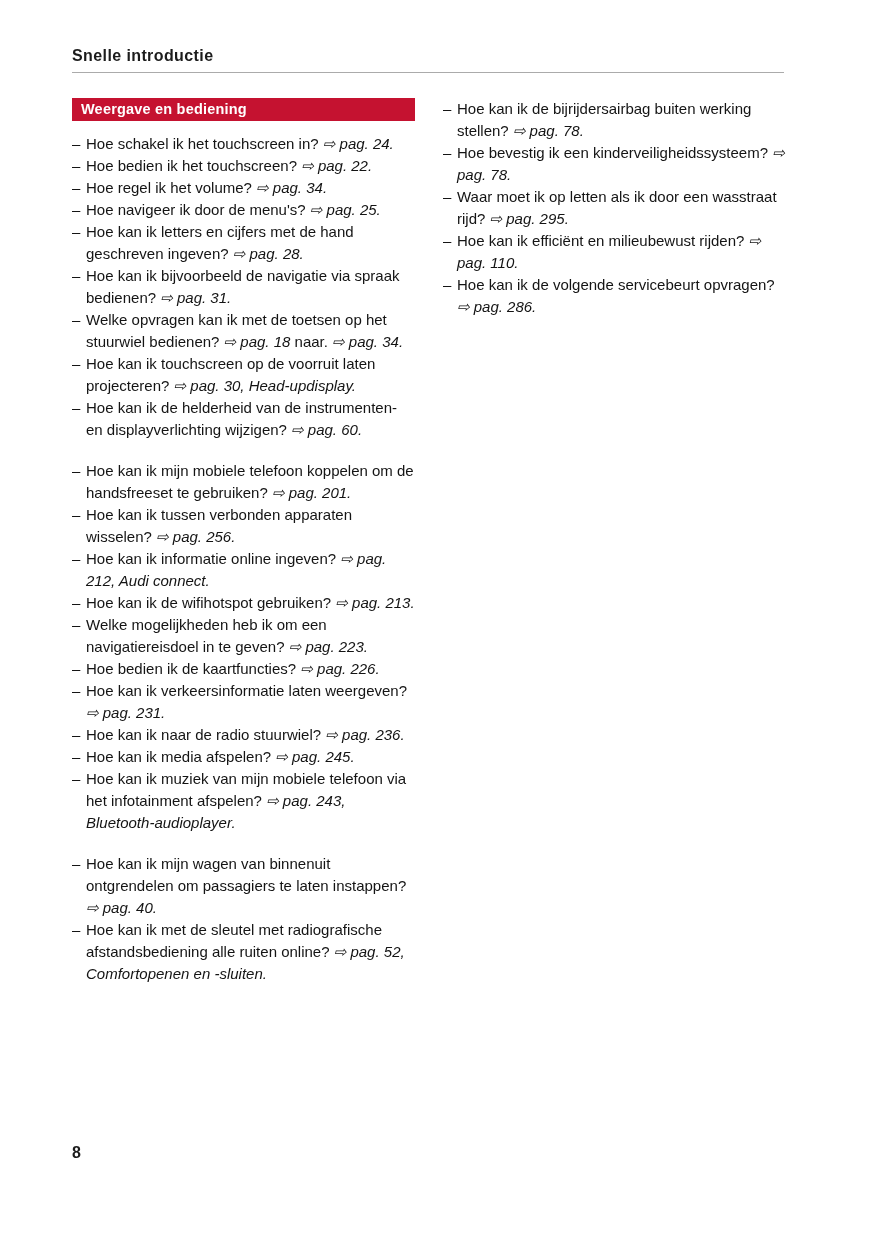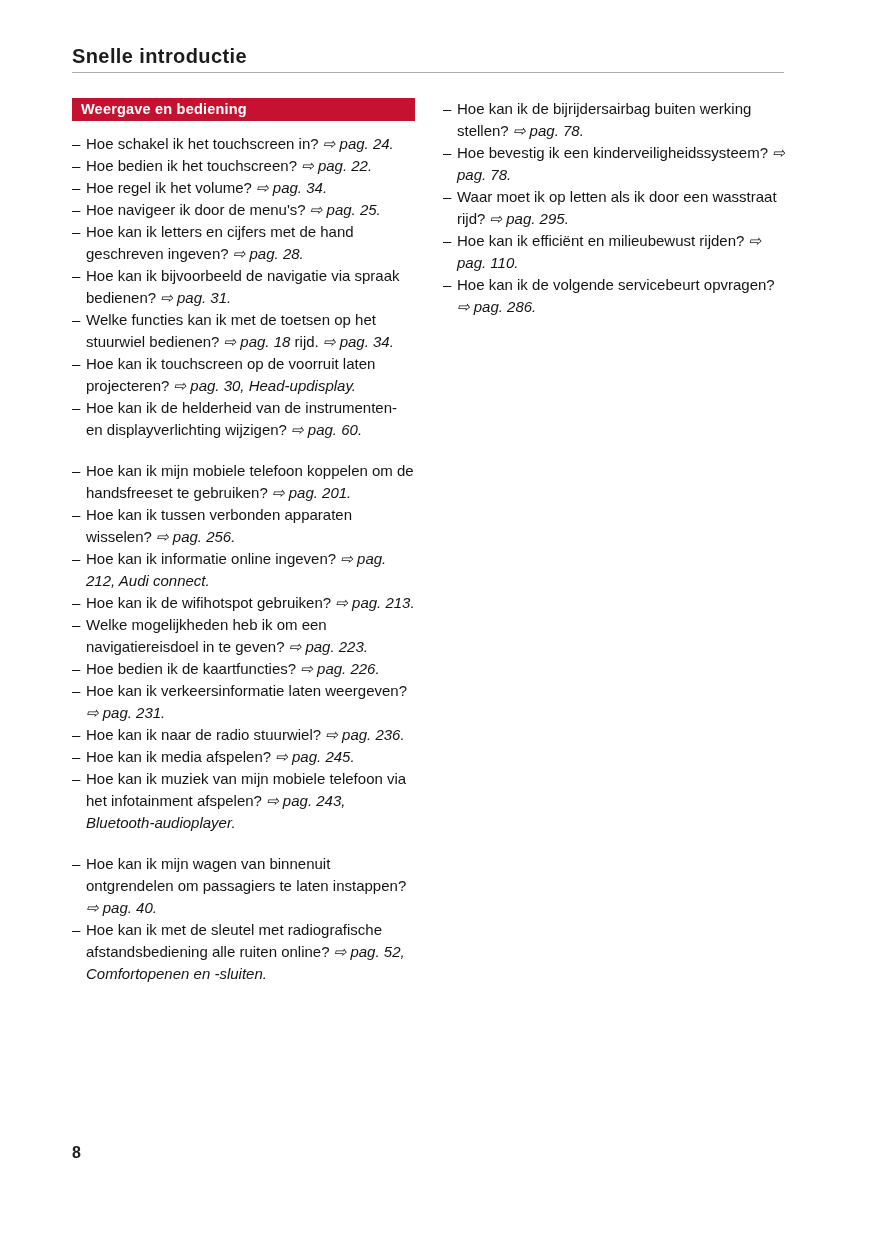--- a/index.html
+++ b/index.html
@@ -10,21 +10,21 @@
     background: #ffffff;
     font-family: "Liberation Sans", sans-serif;
     color: #1a1a1a;
     overflow: hidden;
   }
   .content {
     padding: 47px 0 0 72px;
     width: 714px;
   }
   .doc-header {
-    font-size: 20px;
+    font-size: 16px;
     line-height: 18px;
     font-weight: bold;
     letter-spacing: 0.4px;
     color: #1c1c1c;
   }
   .rule {
     margin-top: 7px;
     width: 712px;
     border: none;
     border-top: 1px solid #ababab;
@@ -95,21 +95,21 @@
             <div class="item">
               <span class="dash">–</span>
               <span class="itext"><span>Hoe kan ik letters en cijfers met de hand geschreven ingeven? </span><span class="ref">⇨ pag. 28.</span></span>
             </div>
             <div class="item">
               <span class="dash">–</span>
               <span class="itext"><span>Hoe kan ik bijvoorbeeld de navigatie via spraak bedienen? </span><span class="ref">⇨ pag. 31.</span></span>
             </div>
             <div class="item">
               <span class="dash">–</span>
-              <span class="itext"><span>Welke functies kan ik met de toetsen op het stuurwiel bedienen? </span><span class="ref">⇨ pag. 18</span><span> rijd. </span><span class="ref">⇨ pag. 34.</span></span>
+              <span class="itext"><span>Welke opvragen kan ik met de toetsen op het stuurwiel bedienen? </span><span class="ref">⇨ pag. 18</span><span> naar. </span><span class="ref">⇨ pag. 34.</span></span>
             </div>
             <div class="item">
               <span class="dash">–</span>
               <span class="itext"><span>Hoe kan ik touchscreen op de voorruit laten projecteren? </span><span class="ref">⇨ pag. 30, Head-updisplay.</span></span>
             </div>
             <div class="item">
               <span class="dash">–</span>
               <span class="itext"><span>Hoe kan ik de helderheid van de instrumenten- en displayverlichting wijzigen? </span><span class="ref">⇨ pag. 60.</span></span>
             </div>
           </div>

